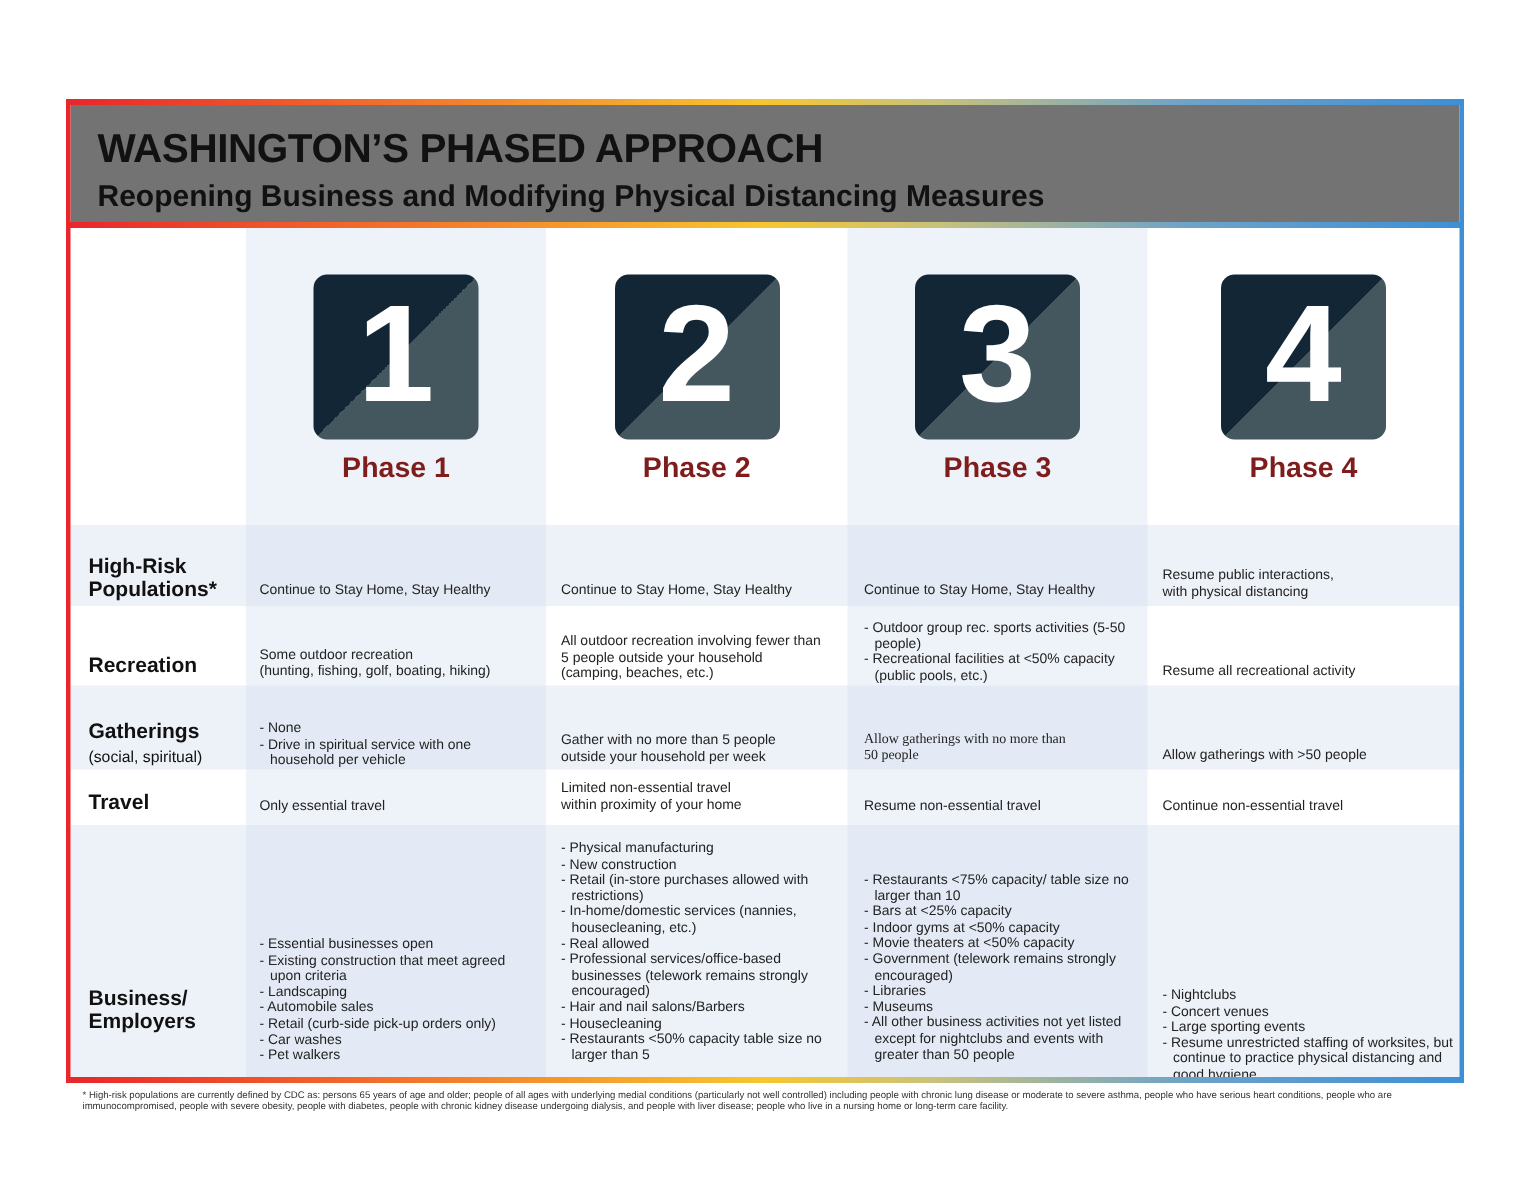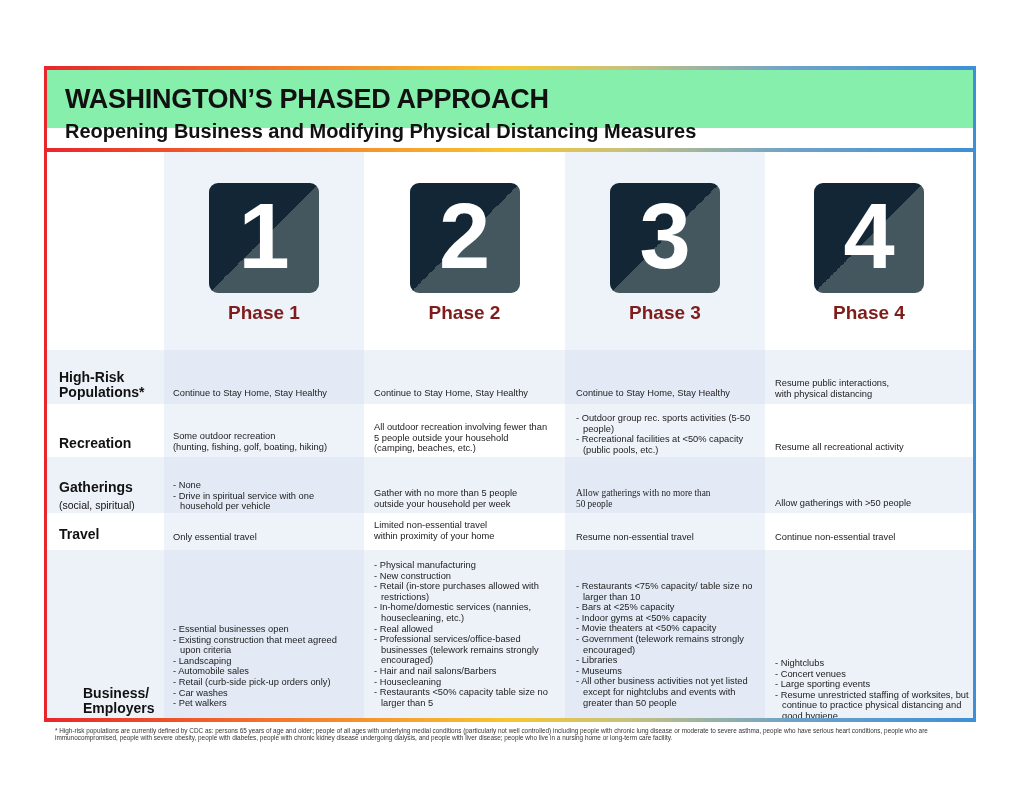--- a/index.html
+++ b/index.html
@@ -8,21 +8,21 @@
 
   .frame { position: absolute; left: 44px; top: 66px; width: 932px; height: 656px; }
   .grad-h { position: absolute; height: 4px; left: 0; right: 0;
             background: linear-gradient(90deg, #e8262b 0%, #f4762a 25%, #f7c62f 50%, #c9c27a 62%, #6fa3c8 80%, #3d8fd6 100%); }
   .grad-top { top: 0; }
   .grad-mid { top: 82px; }
   .grad-bot { bottom: 0; }
   .edge-l { position: absolute; left: 0; top: 0; bottom: 0; width: 3px; background: #e8262b; }
   .edge-r { position: absolute; right: 0; top: 0; bottom: 0; width: 3px; background: #3d8fd6; }
 
-  .header { position: absolute; left: 3px; right: 3px; top: 4px; height: 58px; background: #86efac; }
+  .header { position: absolute; left: 3px; right: 3px; top: 4px; height: 78px; background: #737373; }
   .title { position: absolute; left: 18px; top: 14px; font-size: 27px; font-weight: bold; letter-spacing: -0.3px; color: #111; }
   .subtitle { position: absolute; left: 18px; top: 50px; font-size: 20px; font-weight: bold; color: #111; }
 
   .grid { position: absolute; left: 3px; right: 3px; top: 86px; bottom: 4px; }
   .col { position: absolute; top: 0; bottom: 0; }
   .col.shaded { background: #eef2f9; }
   .row-band { position: absolute; left: 0; right: 0; }
   .row-band.shaded { background: rgba(214, 224, 240, 0.45); }
 
   .phase-head { position: absolute; top: 0; height: 198px; text-align: center; }
@@ -85,21 +85,21 @@
       <div class="phase-label">Phase 4</div>
     </div>
 
     <div class="rowlabel" style="top:218px;width:100px;">High-Risk Populations*</div>
     <div class="rowlabel" style="top:284px;">Recreation</div>
     <div class="rowlabel" style="top:328px;">
       <span>Gatherings</span>
       <small>(social, spiritual)</small>
     </div>
     <div class="rowlabel" style="top:375px;">Travel</div>
-    <div class="rowlabel" style="top:534px;width:80px;margin-left:24px;">Business/ Employers</div>
+    <div class="rowlabel" style="top:506px;width:80px;">Business/ Employers</div>
 
     <div class="cell" style="left:126px;top:236px;width:190px;">
         <div class="plain">Continue  to Stay Home,  Stay Healthy</div>
       </div>
     <div class="cell" style="left:327px;top:236px;width:190px;">
         <div class="plain">Continue  to Stay Home,  Stay Healthy</div>
       </div>
     <div class="cell" style="left:529px;top:236px;width:190px;">
         <div class="plain">Continue  to Stay Home,  Stay Healthy</div>
       </div>

